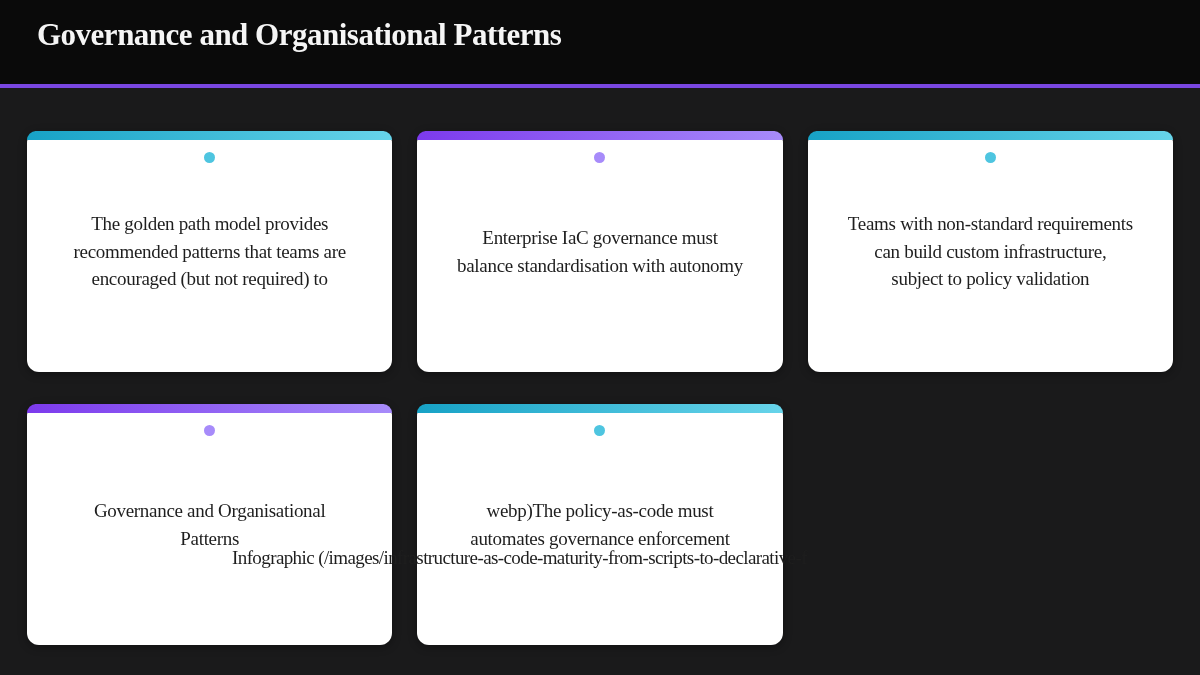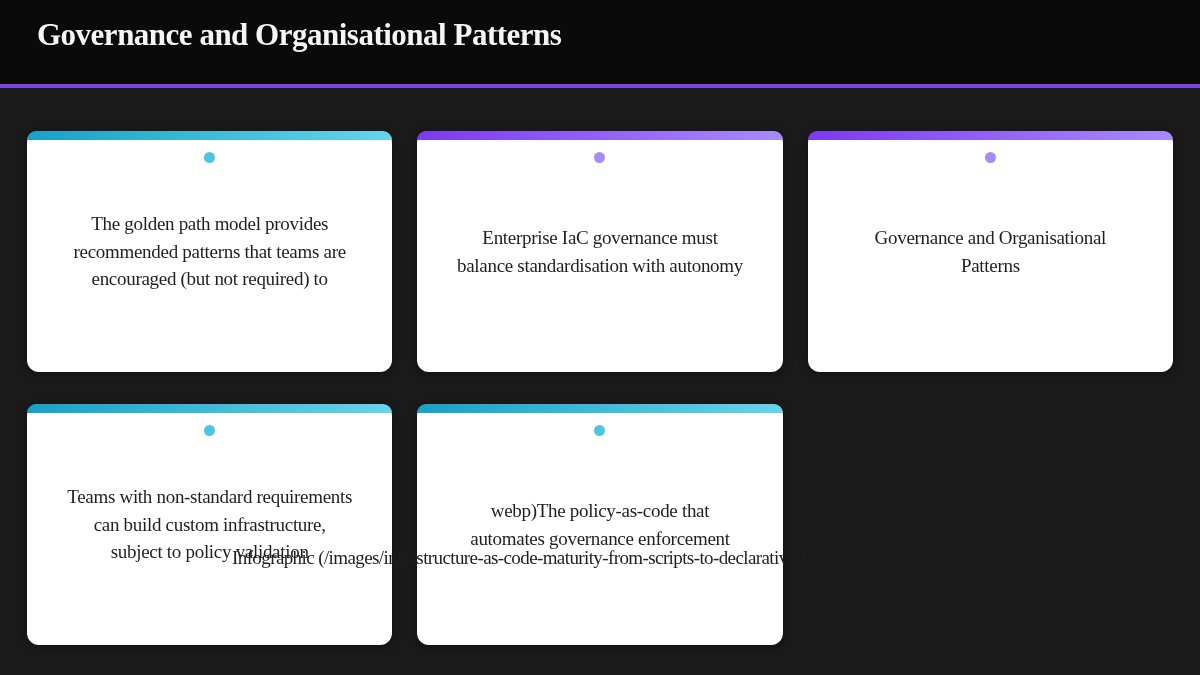--- a/index.html
+++ b/index.html
@@ -93,44 +93,44 @@
     <div class="card accent-purple">
       <div class="card-topbar"></div>
       <div class="card-dot"></div>
       <div class="card-text-wrap">
         <div class="card-text">Enterprise IaC governance must
 balance standardisation with autonomy</div>
       </div>
     </div>
 
 
+    <div class="card accent-cyan">
+      <div class="card-topbar"></div>
+      <div class="card-dot"></div>
+      <div class="card-text-wrap">
+        <div class="card-text">Teams with non-standard requirements
+can build custom infrastructure,
+subject to policy validation</div>
+      </div>
+    </div>
+
     <div class="card accent-purple">
       <div class="card-topbar"></div>
       <div class="card-dot"></div>
       <div class="card-text-wrap">
         <div class="card-text">Governance and Organisational
 Patterns</div>
       </div>
     </div>
 
     <div class="card accent-cyan">
       <div class="card-topbar"></div>
       <div class="card-dot"></div>
       <div class="card-text-wrap">
-        <div class="card-text">Teams with non-standard requirements
-can build custom infrastructure,
-subject to policy validation</div>
-      </div>
-    </div>
-
-    <div class="card accent-cyan">
-      <div class="card-topbar"></div>
-      <div class="card-dot"></div>
-      <div class="card-text-wrap">
-        <div class="card-text">webp)The policy-as-code that
+        <div class="card-text">webp)The policy-as-code must
 automates governance enforcement</div>
       </div>
     </div>
 
   </div>
 
   <div class="overflow-line">Infographic (/images/infrastructure-as-code-maturity-from-scripts-to-declarative-f</div>
 
 </div>
 

